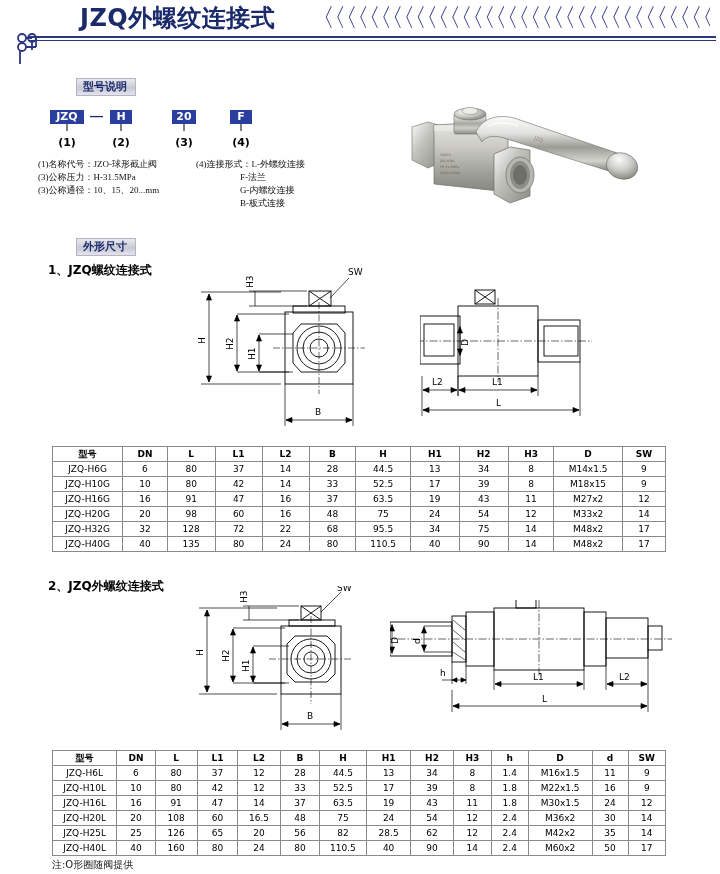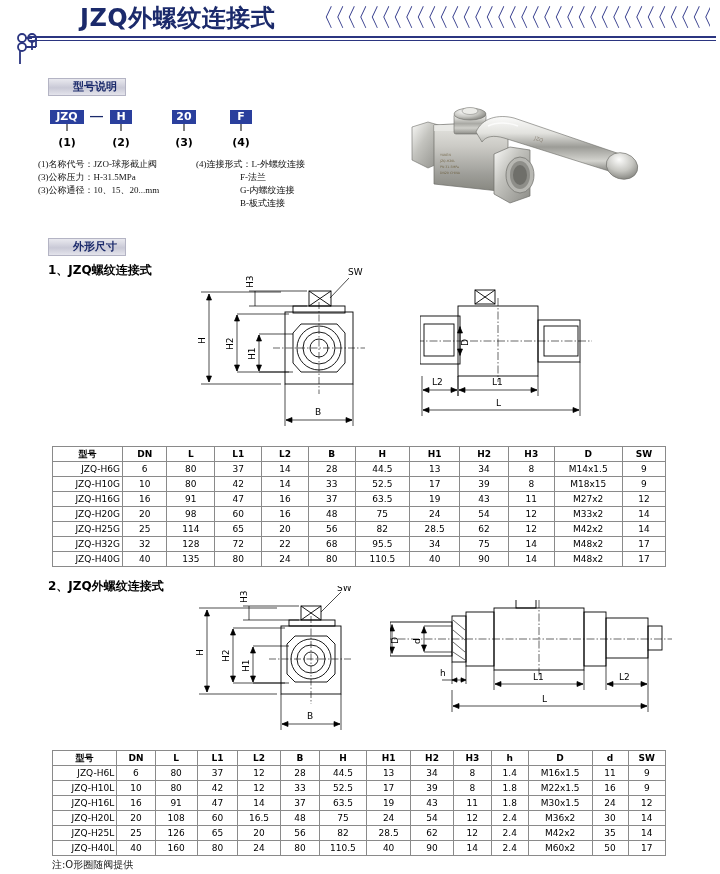--- a/index.html
+++ b/index.html
@@ -34,25 +34,26 @@
   .hrule2{
     position:absolute;left:28px;top:40px;width:688px;height:0;
     border-top:1px solid #2b3580;
   }
   .corner-orn{
     position:absolute;left:14px;top:30px;width:40px;height:50px;
   }
 
   
   .secbar{
-    position:absolute;height:15px;padding:1px 8px 0 24px;
+    position:absolute;height:15px;padding:1px 8px 0 6px;
     font-size:11px;font-weight:bold;color:#1b2a6b;
     background:linear-gradient(to bottom,#e9e9ef 0%,#c9c9d6 55%,#e4e4ec 100%);
     border:1px solid #b4b4c4;white-space:nowrap;line-height:14px;
     font-family:"DejaVu Sans","Liberation Sans",sans-serif;
+    margin-left:28px;
   }
   .subhead{
     position:absolute;font-size:12px;font-weight:bold;color:#000;
     white-space:nowrap;
     font-family:"DejaVu Sans","Liberation Sans",sans-serif;
   }
 
   
   .codebox{
     position:absolute;background:#2a3f9d;color:#fff;
@@ -80,21 +81,21 @@
     position:absolute;border-collapse:collapse;
     font-size:9px;color:#000;background:#fff;
     font-family:"DejaVu Sans","Liberation Sans",sans-serif;
   }
   table.spec td,table.spec th{
     border:1px solid #8a8a8a;
     text-align:center;height:14px;padding:0 2px;font-weight:normal;
     line-height:13px;
   }
   table.spec thead th{font-weight:bold;background:#fff;}
-  table.spec tbody td:first-child{text-align:right;}
+  table.spec tbody td:first-child{text-align:center;}
   .tnote{
     position:absolute;font-size:10px;color:#222;white-space:nowrap;
     font-family:"DejaVu Sans","Liberation Sans",sans-serif;
   }
 
   
   .draw{position:absolute;}
 </style>
 </head>
 <body>
@@ -435,34 +436,20 @@
           <td>16</td>
           <td>48</td>
           <td>75</td>
           <td>24</td>
           <td>54</td>
           <td>12</td>
           <td>M33x2</td>
           <td>14</td>
         </tr>
         <tr>
-          <td>JZQ-H25G</td>
-          <td>25</td>
-          <td>114</td>
-          <td>65</td>
-          <td>20</td>
-          <td>56</td>
-          <td>82</td>
-          <td>28.5</td>
-          <td>62</td>
-          <td>12</td>
-          <td>M42x2</td>
-          <td>14</td>
-        </tr>
-        <tr>
           <td>JZQ-H32G</td>
           <td>32</td>
           <td>128</td>
           <td>72</td>
           <td>22</td>
           <td>68</td>
           <td>95.5</td>
           <td>34</td>
           <td>75</td>
           <td>14</td>

